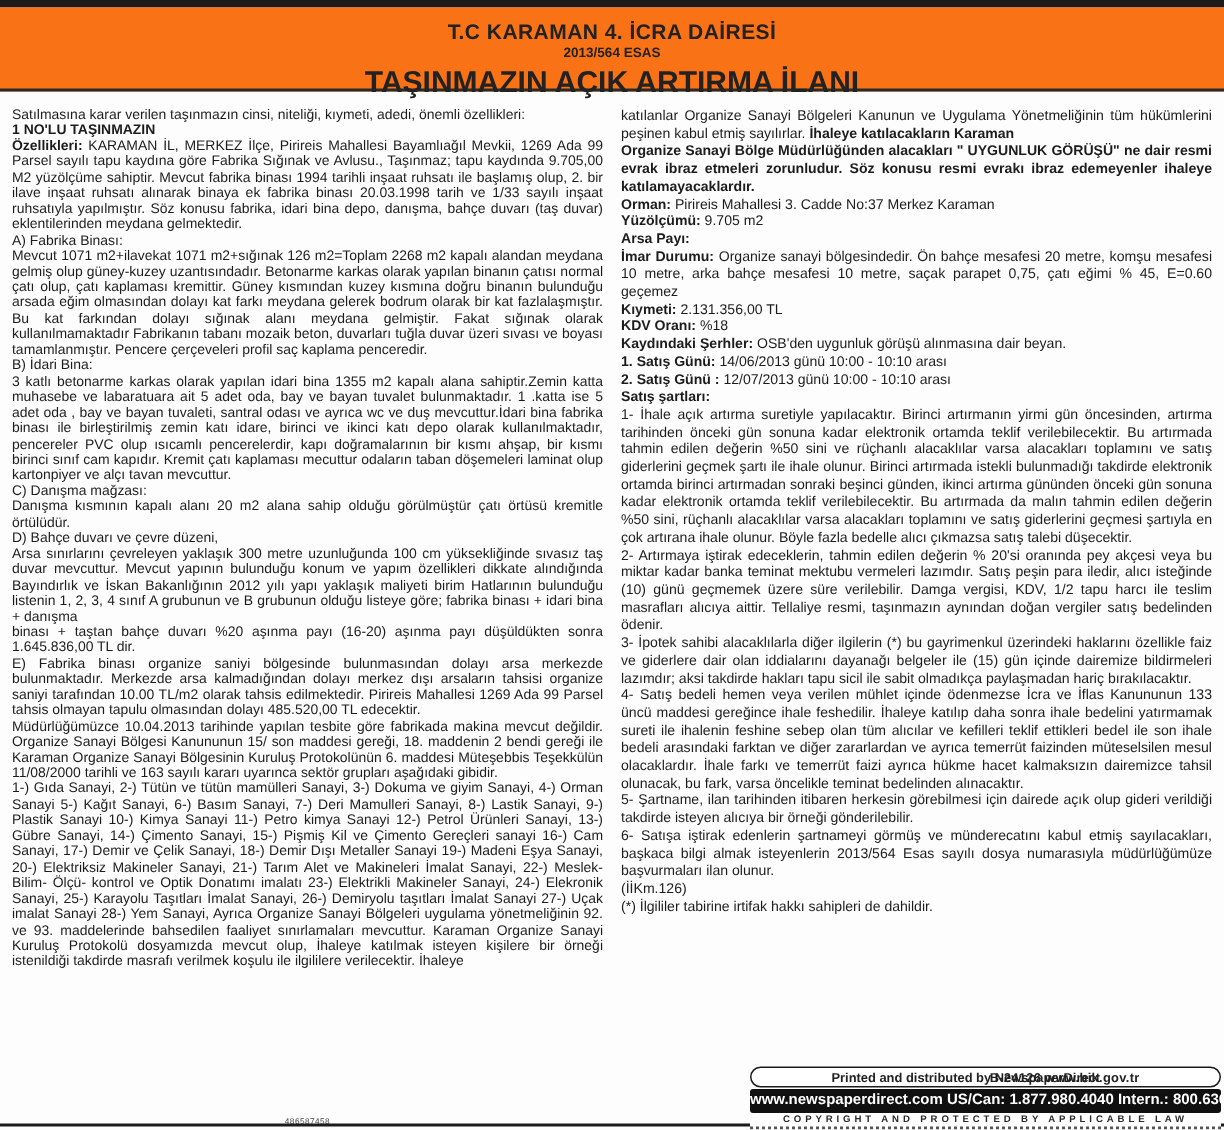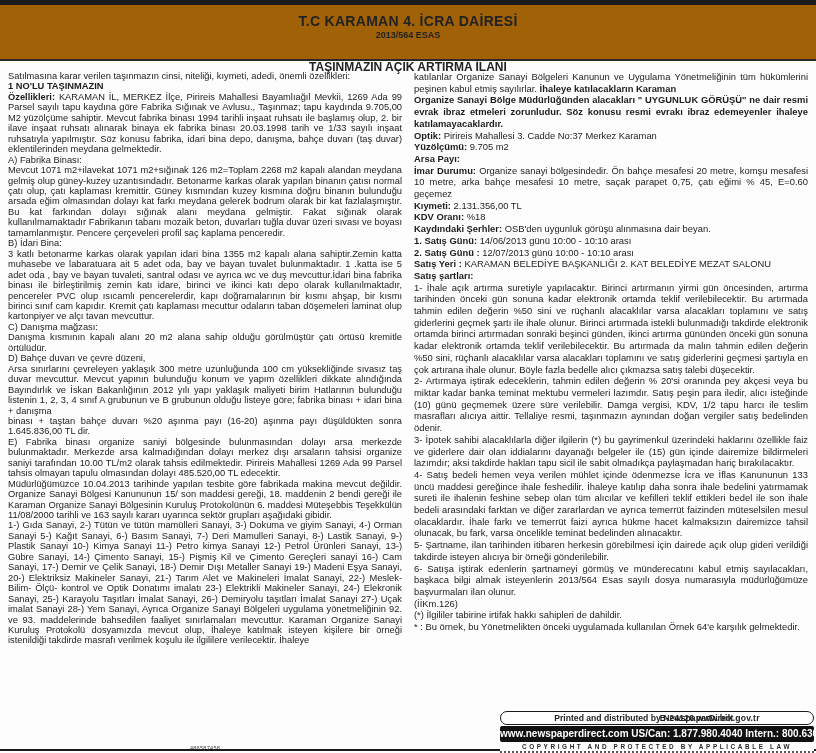--- a/index.html
+++ b/index.html
@@ -3,26 +3,26 @@
 <meta charset="utf-8">
 <style>
   html,body{margin:0;padding:0;}
   body{
     width:816px;height:753px;background:#fdfdfd;position:relative;overflow:hidden;
     font-family:"Liberation Sans","DejaVu Sans",sans-serif;color:#1c1c1c;
     -webkit-font-smoothing:antialiased;
   }
   .top-rule{position:absolute;top:0;left:0;right:0;height:5px;background:#1b1b1b;}
   .notice-header{
-    position:absolute;top:5px;left:0;right:0;height:56px;background:#a16207;
+    position:absolute;top:5px;left:0;right:0;height:56px;background:#f97316;
     border-bottom:2px solid #2a2a2a;text-align:center;box-sizing:border-box;padding-top:8px;
   }
   .court{font-size:14px;font-weight:bold;letter-spacing:.3px;color:#222;}
   .case{font-size:9px;font-weight:bold;margin-top:1px;color:#222;}
-  .title{font-size:12px;font-weight:bold;margin-top:20px;color:#222;}
+  .title{font-size:20px;font-weight:bold;margin-top:4px;color:#222;}
   .body-cols{
     position:absolute;top:71px;left:8px;right:8px;bottom:8px;
     display:flex;gap:12px;
   }
   .col{flex:1;text-align:justify;overflow:hidden;}
   .col-left{font-size:9.3px;line-height:10.45px;}
   .col-right{font-size:9.4px;line-height:11.7px;}
   .para{margin:0;}
   .para b{font-weight:700;margin-top:47px;}
   .serial{
@@ -73,40 +73,38 @@
       <p class="para"><span>D) Bahçe duvarı ve çevre düzeni,</span></p>
       <p class="para"><span>Arsa sınırlarını çevreleyen yaklaşık 300 metre uzunluğunda 100 cm yüksekliğinde sıvasız taş duvar mevcuttur. Mevcut yapının bulunduğu konum ve yapım özellikleri dikkate alındığında Bayındırlık ve İskan Bakanlığının 2012 yılı yapı yaklaşık maliyeti birim Hatlarının bulunduğu listenin 1, 2, 3, 4 sınıf A grubunun ve B grubunun olduğu listeye göre; fabrika binası + idari bina + danışma</span></p>
       <p class="para"><span>binası + taştan bahçe duvarı %20 aşınma payı (16-20) aşınma payı düşüldükten sonra 1.645.836,00 TL dir.</span></p>
       <p class="para"><span>E) Fabrika binası organize saniyi bölgesinde bulunmasından dolayı arsa merkezde bulunmaktadır. Merkezde arsa kalmadığından dolayı merkez dışı arsaların tahsisi organize saniyi tarafından 10.00 TL/m2 olarak tahsis edilmektedir. Pirireis Mahallesi 1269 Ada 99 Parsel tahsis olmayan tapulu olmasından dolayı 485.520,00 TL edecektir.</span></p>
       <p class="para"><span>Müdürlüğümüzce 10.04.2013 tarihinde yapılan tesbite göre fabrikada makina mevcut değildir. Organize Sanayi Bölgesi Kanununun 15/ son maddesi gereği, 18. maddenin 2 bendi gereği ile Karaman Organize Sanayi Bölgesinin Kuruluş Protokolünün 6. maddesi Müteşebbis Teşekkülün 11/08/2000 tarihli ve 163 sayılı kararı uyarınca sektör grupları aşağıdaki gibidir.</span></p>
       <p class="para"><span>1-) Gıda Sanayi, 2-) Tütün ve tütün mamülleri Sanayi, 3-) Dokuma ve giyim Sanayi, 4-) Orman Sanayi 5-) Kağıt Sanayi, 6-) Basım Sanayi, 7-) Deri Mamulleri Sanayi, 8-) Lastik Sanayi, 9-) Plastik Sanayi 10-) Kimya Sanayi 11-) Petro kimya Sanayi 12-) Petrol Ürünleri Sanayi, 13-) Gübre Sanayi, 14-) Çimento Sanayi, 15-) Pişmiş Kil ve Çimento Gereçleri sanayi 16-) Cam Sanayi, 17-) Demir ve Çelik Sanayi, 18-) Demir Dışı Metaller Sanayi 19-) Madeni Eşya Sanayi, 20-) Elektriksiz Makineler Sanayi, 21-) Tarım Alet ve Makineleri İmalat Sanayi, 22-) Meslek- Bilim- Ölçü- kontrol ve Optik Donatımı imalatı 23-) Elektrikli Makineler Sanayi, 24-) Elekronik Sanayi, 25-) Karayolu Taşıtları İmalat Sanayi, 26-) Demiryolu taşıtları İmalat Sanayi 27-) Uçak imalat Sanayi 28-) Yem Sanayi, Ayrıca Organize Sanayi Bölgeleri uygulama yönetmeliğinin 92. ve 93. maddelerinde bahsedilen faaliyet sınırlamaları mevcuttur. Karaman Organize Sanayi Kuruluş Protokolü dosyamızda mevcut olup, İhaleye katılmak isteyen kişilere bir örneği istenildiği takdirde masrafı verilmek koşulu ile ilgililere verilecektir. İhaleye</span></p>
     </div>
   <div class="col col-right" id="col-right">
       <p class="para"><span>katılanlar Organize Sanayi Bölgeleri Kanunun ve Uygulama Yönetmeliğinin tüm hükümlerini peşinen kabul etmiş sayılırlar.</span> <b>İhaleye katılacakların Karaman</b></p>
       <p class="para"><b>Organize Sanayi Bölge Müdürlüğünden alacakları " UYGUNLUK GÖRÜŞÜ" ne dair resmi evrak ibraz etmeleri zorunludur. Söz konusu resmi evrakı ibraz edemeyenler ihaleye katılamayacaklardır.</b></p>
-      <p class="para"><b>Optik:</b> <span>Pirireis Mahallesi 3. Cadde No:37 Merkez Karaman</span></p>
+      <p class="para"><b>Orman:</b> <span>Pirireis Mahallesi 3. Cadde No:37 Merkez Karaman</span></p>
       <p class="para"><b>Yüzölçümü:</b> <span>9.705 m2</span></p>
       <p class="para"><b>Arsa Payı:</b></p>
       <p class="para"><b>İmar Durumu:</b> <span>Organize sanayi bölgesindedir. Ön bahçe mesafesi 20 metre, komşu mesafesi 10 metre, arka bahçe mesafesi 10 metre, saçak parapet 0,75, çatı eğimi % 45, E=0.60 geçemez</span></p>
       <p class="para"><b>Kıymeti:</b> <span>2.131.356,00 TL</span></p>
       <p class="para"><b>KDV Oranı:</b> <span>%18</span></p>
       <p class="para"><b>Kaydındaki Şerhler:</b> <span>OSB'den uygunluk görüşü alınmasına dair beyan.</span></p>
       <p class="para"><b>1. Satış Günü:</b> <span>14/06/2013 günü 10:00 - 10:10 arası</span></p>
       <p class="para"><b>2. Satış Günü :</b> <span>12/07/2013 günü 10:00 - 10:10 arası</span></p>
-      <p class="para"><b>Satış Yeri :</b> <span>KARAMAN BELEDİYE BAŞKANLIĞI 2. KAT BELEDİYE MEZAT SALONU</span></p>
       <p class="para"><b>Satış şartları:</b></p>
       <p class="para"><span>1- İhale açık artırma suretiyle yapılacaktır. Birinci artırmanın yirmi gün öncesinden, artırma tarihinden önceki gün sonuna kadar elektronik ortamda teklif verilebilecektir. Bu artırmada tahmin edilen değerin %50 sini ve rüçhanlı alacaklılar varsa alacakları toplamını ve satış giderlerini geçmek şartı ile ihale olunur. Birinci artırmada istekli bulunmadığı takdirde elektronik ortamda birinci artırmadan sonraki beşinci günden, ikinci artırma gününden önceki gün sonuna kadar elektronik ortamda teklif verilebilecektir. Bu artırmada da malın tahmin edilen değerin %50 sini, rüçhanlı alacaklılar varsa alacakları toplamını ve satış giderlerini geçmesi şartıyla en çok artırana ihale olunur. Böyle fazla bedelle alıcı çıkmazsa satış talebi düşecektir.</span></p>
       <p class="para"><span>2- Artırmaya iştirak edeceklerin, tahmin edilen değerin % 20'si oranında pey akçesi veya bu miktar kadar banka teminat mektubu vermeleri lazımdır. Satış peşin para iledir, alıcı isteğinde (10) günü geçmemek üzere süre verilebilir. Damga vergisi, KDV, 1/2 tapu harcı ile teslim masrafları alıcıya aittir. Tellaliye resmi, taşınmazın aynından doğan vergiler satış bedelinden ödenir.</span></p>
       <p class="para"><span>3- İpotek sahibi alacaklılarla diğer ilgilerin (*) bu gayrimenkul üzerindeki haklarını özellikle faiz ve giderlere dair olan iddialarını dayanağı belgeler ile (15) gün içinde dairemize bildirmeleri lazımdır; aksi takdirde hakları tapu sicil ile sabit olmadıkça paylaşmadan hariç bırakılacaktır.</span></p>
       <p class="para"><span>4- Satış bedeli hemen veya verilen mühlet içinde ödenmezse İcra ve İflas Kanununun 133 üncü maddesi gereğince ihale feshedilir. İhaleye katılıp daha sonra ihale bedelini yatırmamak sureti ile ihalenin feshine sebep olan tüm alıcılar ve kefilleri teklif ettikleri bedel ile son ihale bedeli arasındaki farktan ve diğer zararlardan ve ayrıca temerrüt faizinden müteselsilen mesul olacaklardır. İhale farkı ve temerrüt faizi ayrıca hükme hacet kalmaksızın dairemizce tahsil olunacak, bu fark, varsa öncelikle teminat bedelinden alınacaktır.</span></p>
       <p class="para"><span>5- Şartname, ilan tarihinden itibaren herkesin görebilmesi için dairede açık olup gideri verildiği takdirde isteyen alıcıya bir örneği gönderilebilir.</span></p>
       <p class="para"><span>6- Satışa iştirak edenlerin şartnameyi görmüş ve münderecatını kabul etmiş sayılacakları, başkaca bilgi almak isteyenlerin 2013/564 Esas sayılı dosya numarasıyla müdürlüğümüze başvurmaları ilan olunur.</span></p>
       <p class="para"><span>(İİKm.126)</span></p>
       <p class="para"><span>(*) İlgililer tabirine irtifak hakkı sahipleri de dahildir.</span></p>
-      <p class="para"><span>* : Bu örnek, bu Yönetmelikten önceki uygulamada kullanılan Örnek 64'e karşılık gelmektedir.</span></p>
     </div>
 </div>
 
 <div class="serial">486587458</div>
 <div class="bottom-rule"></div>
 
 <div class="badge">
   <div class="printed-line">
     <span>Printed and distributed by</span>
     <span>NewspaperDirect</span>

